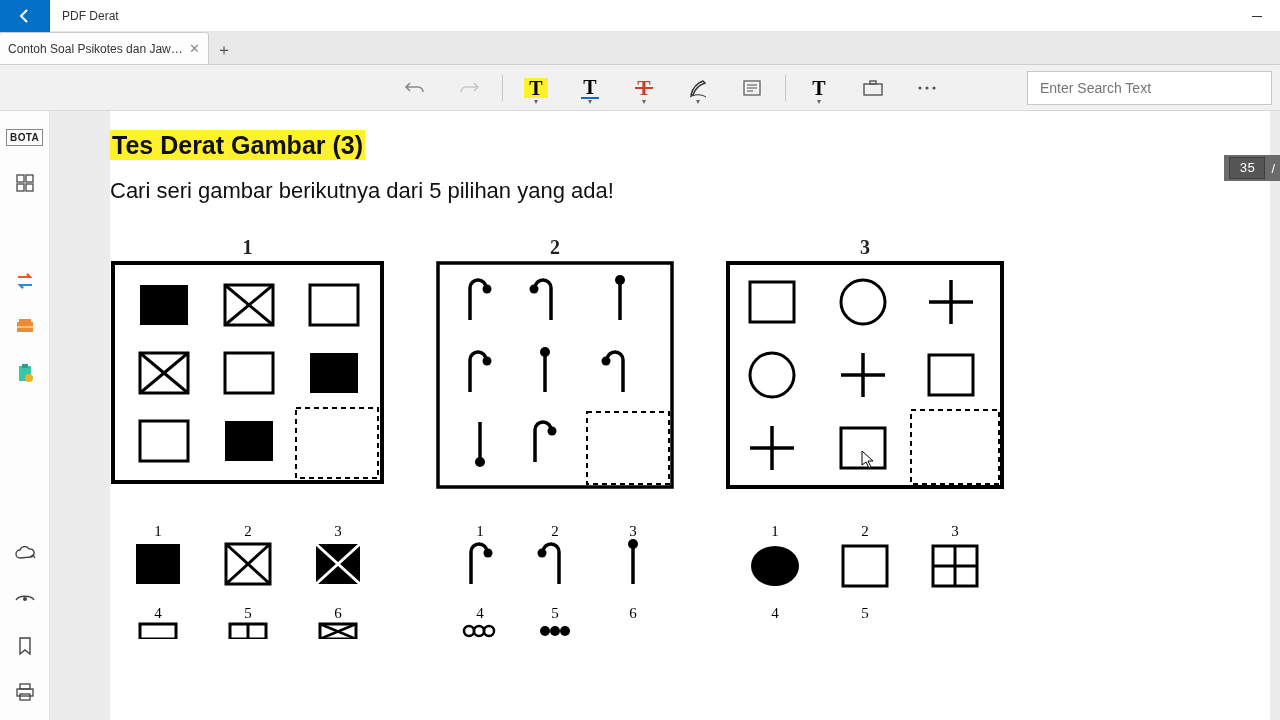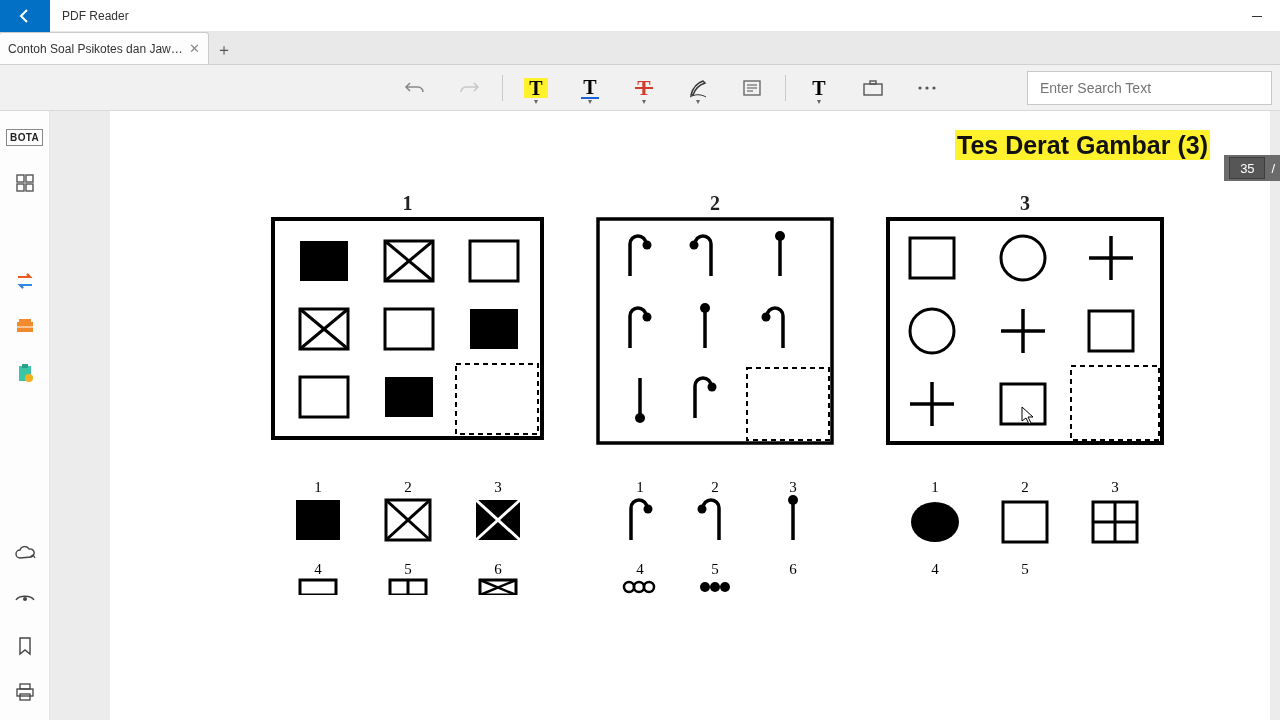--- a/index.html
+++ b/index.html
@@ -33,50 +33,50 @@
 
   
   .main { display:flex; height:calc(100% - 111px); min-height:0; }
   .leftcol { width:50px; background:#fdfdfd; border-right:1px solid #e3e3e3; display:flex; flex-direction:column; align-items:center; padding-top:8px; gap:0; }
   .sidebtn { width:36px; height:36px; display:flex; align-items:center; justify-content:center; cursor:pointer; margin-bottom:10px;}
   .side-spacer { flex:1; }
   .bota { border:1px solid #888; font-size:10px; font-weight:bold; padding:2px 3px; letter-spacing:0.3px;}
 
   .doc-area { flex:1; background:#ececec; position:relative; overflow:hidden; }
   .page { position:absolute; left:60px; top:0; width:1160px; min-height:720px; background:#fff; padding:20px 0 0 0;}
-  .page-inner { margin-left:160px; width:940px;text-align:right; }
+  .page-inner { width:940px; }
 
   .hl-title { display:inline; background:#fff22d; font-family: Verdana, Arial, sans-serif; font-weight:900; font-size:25px; color:#111; padding:1px 2px;}
   .subtitle { font-family: Verdana, Arial, sans-serif; font-weight:900; font-size:22px; color:#111; margin-top:18px;}
   .instruction { font-family: Verdana, Arial, sans-serif; font-size:22px; color:#111; margin-top:18px;}
 
   .panels { margin-top:56px; display:flex; gap:50px; }
   .panel { position:relative; }
   .panel-num { position:absolute; top:-24px; left:50%; transform:translateX(-50%); font-family:Georgia, serif; font-weight:bold; font-size:20px; }
   .panel svg { display:block; }
 
   .options-row { display:flex; gap:50px; margin-top:34px; }
 
   
   .page-ind { position:absolute; top:44px; right:0; height:26px; background:#6b6b6b; display:flex; align-items:center; padding:0 5px; }
-  .page-ind .pn { width:36px; height:22px; background:#565656; border:1px solid #3e3e3e; color:#fff; font-size:13px; text-align:center; }
+  .page-ind .pn { width:36px; height:22px; background:#565656; border:1px solid #3e3e3e; color:#fff; font-size:13px; text-align:center;font-family:Liberation Mono, monospace; }
   .page-ind .slash { color:#fff; margin-left:6px; font-size:13px;}
 
   .cursor-arrow { position:absolute; pointer-events:none; }
 </style>
 </head>
 <body>
 
 <div class="titlebar">
   <div class="back-btn">
     <svg width="16" height="16" viewBox="0 0 16 16">
         <path d="M10 2 L4 8 L10 14" stroke="#fff" stroke-width="2" fill="none"></path>
       </svg>
   </div>
-  <div class="app-title">PDF Reader</div>
+  <div class="app-title">PDF Derat</div>
   <div class="win-controls">
     <div class="win-btn">
       <svg width="12" height="12" viewBox="0 0 12 12">
           <rect x="1" y="6" width="10" height="1" fill="#333"></rect>
         </svg>
     </div>
   </div>
 </div>
 
 <div class="tabstrip">
@@ -212,20 +212,21 @@
           <rect x="2" y="7" width="16" height="7" stroke="#444" stroke-width="1.3" fill="none"></rect>
           <rect x="5" y="12" width="10" height="6" stroke="#444" stroke-width="1.3" fill="none"></rect>
         </svg>
     </div>
   </div>
 
   <div class="doc-area">
     <div class="page">
       <div class="page-inner">
         <span class="hl-title">Tes Derat Gambar (3)</span>
+        <div class="instruction">Cari seri gambar berikutnya dari 5 pilihan yang ada!</div>
 
         <div class="panels">
 
           <div class="panel">
             <div class="panel-num">1</div>
             <svg width="275" height="225" viewBox="0 0 275 225">
               <rect x="3" y="3" width="269" height="219" stroke="#000" stroke-width="4" fill="none"></rect>
 
               <rect x="30" y="25" width="48" height="40" fill="#000"></rect>
               <g transform="translate(115,25)">

